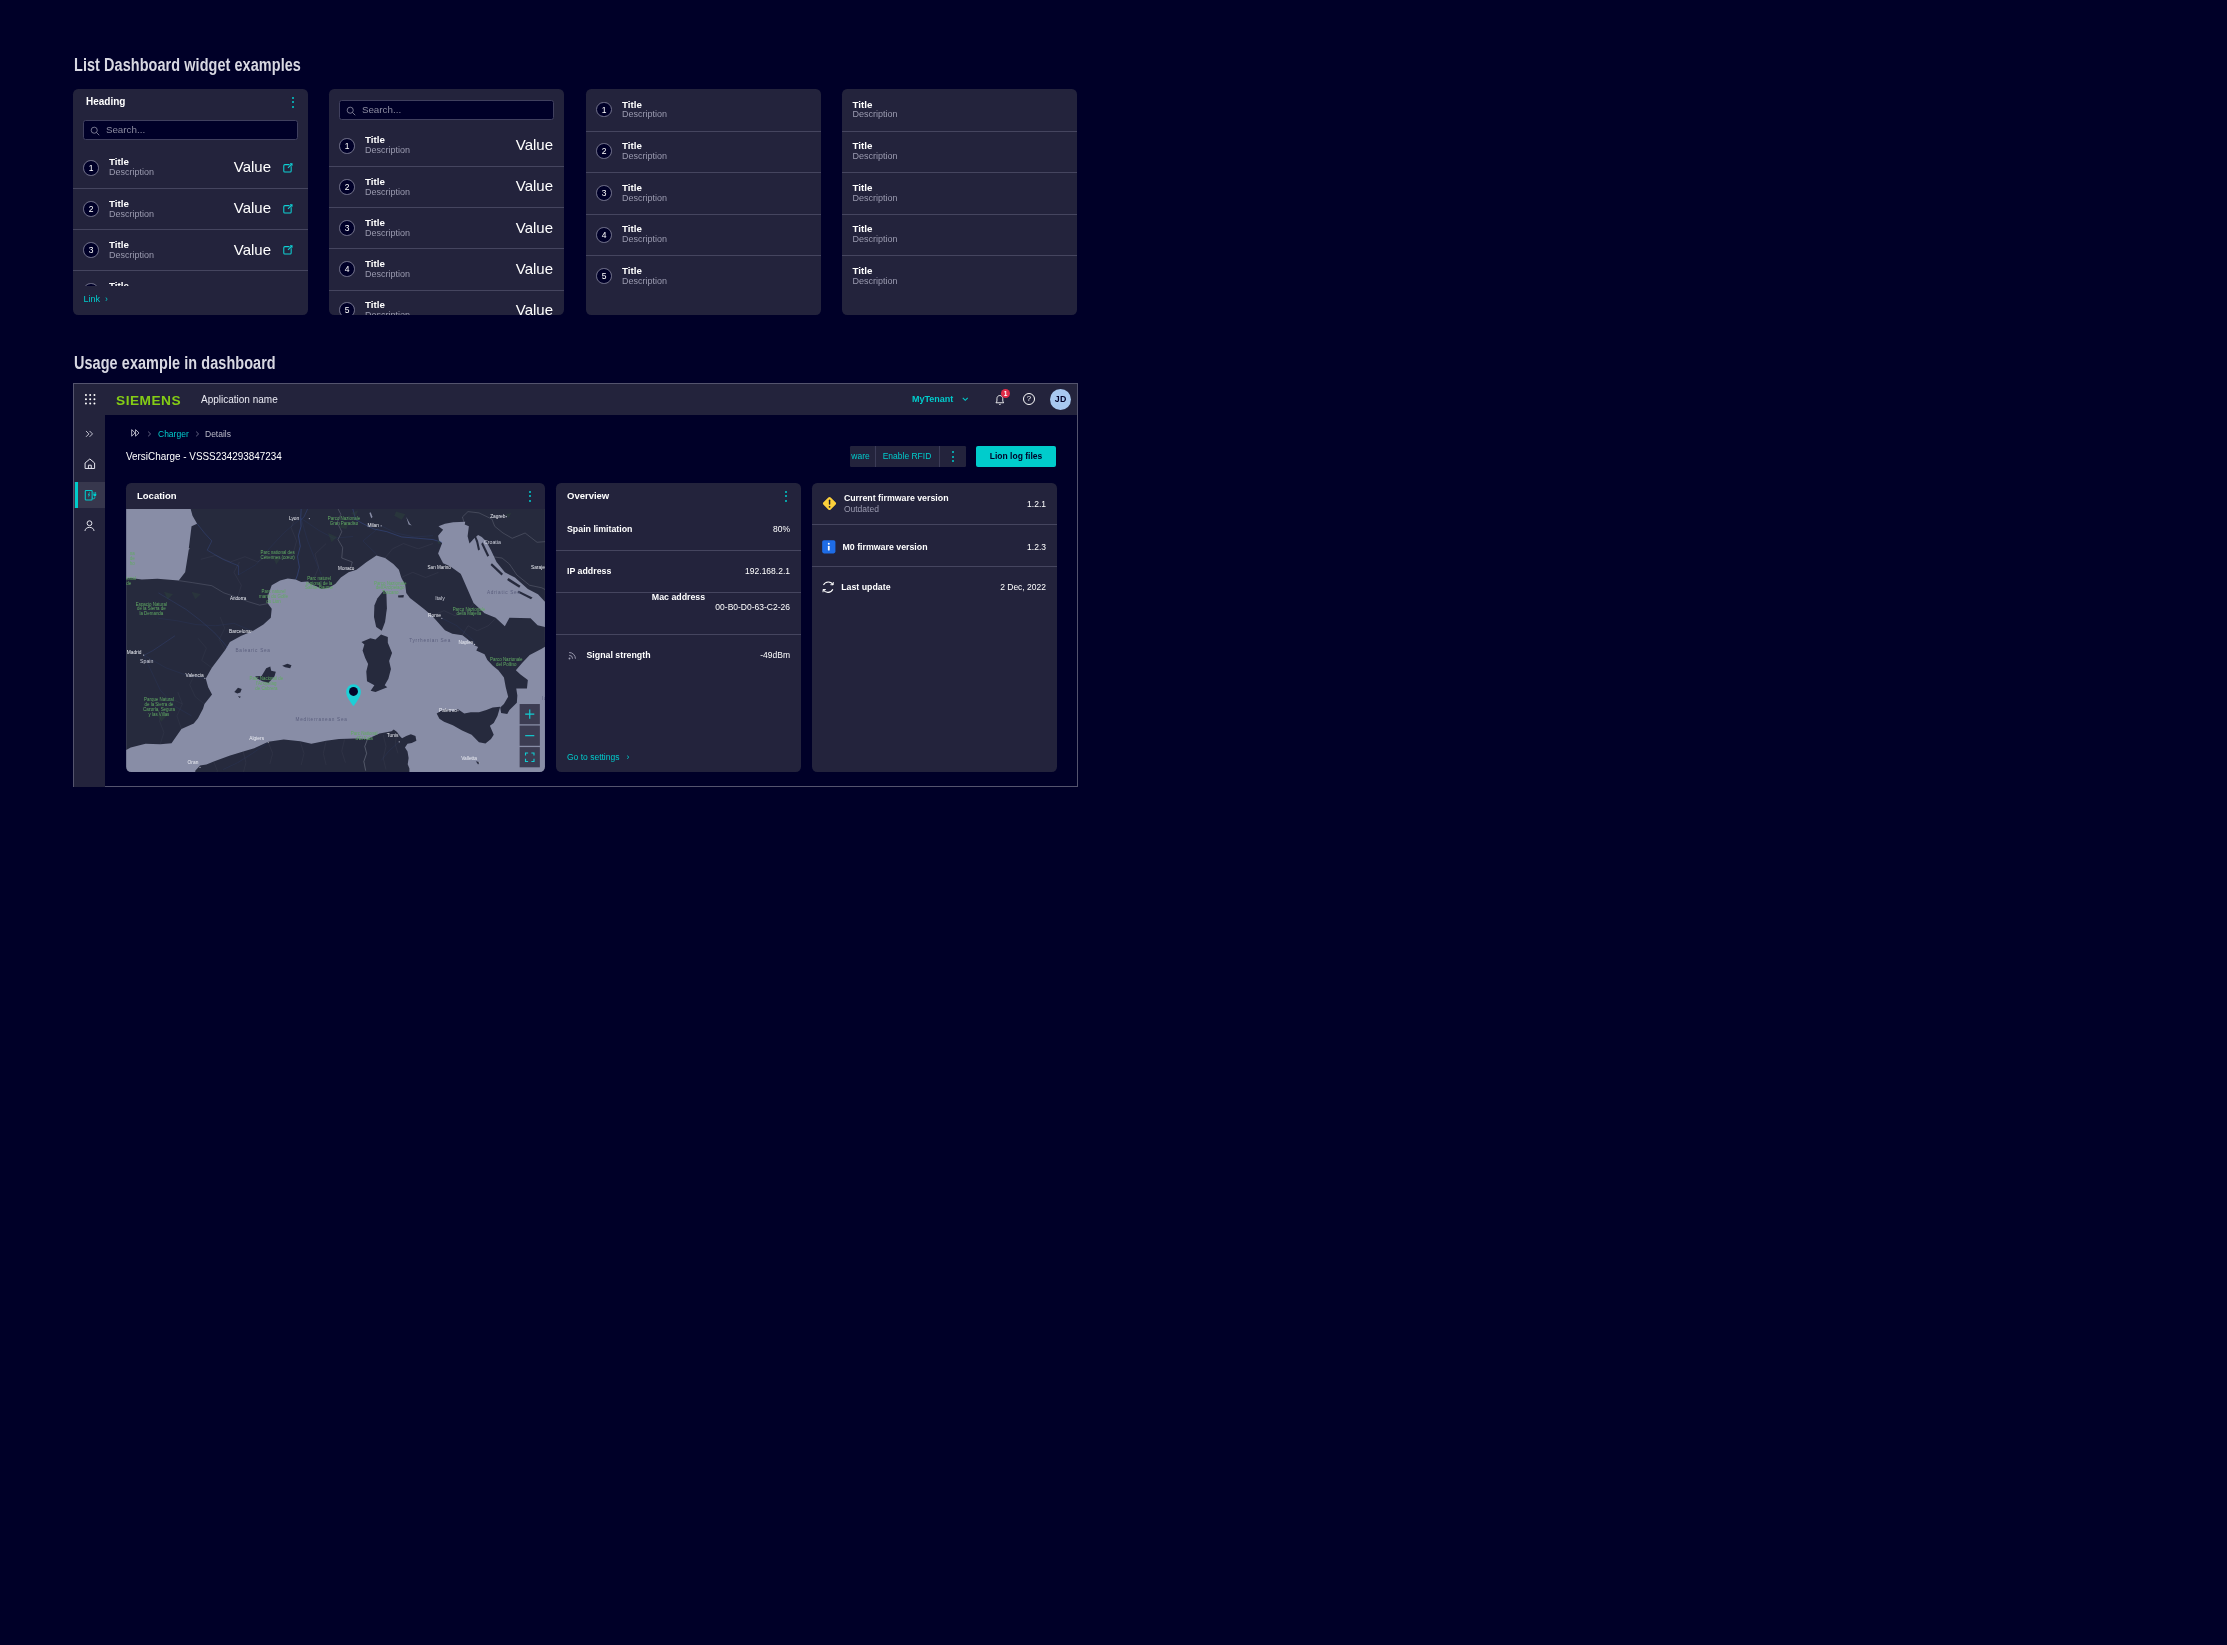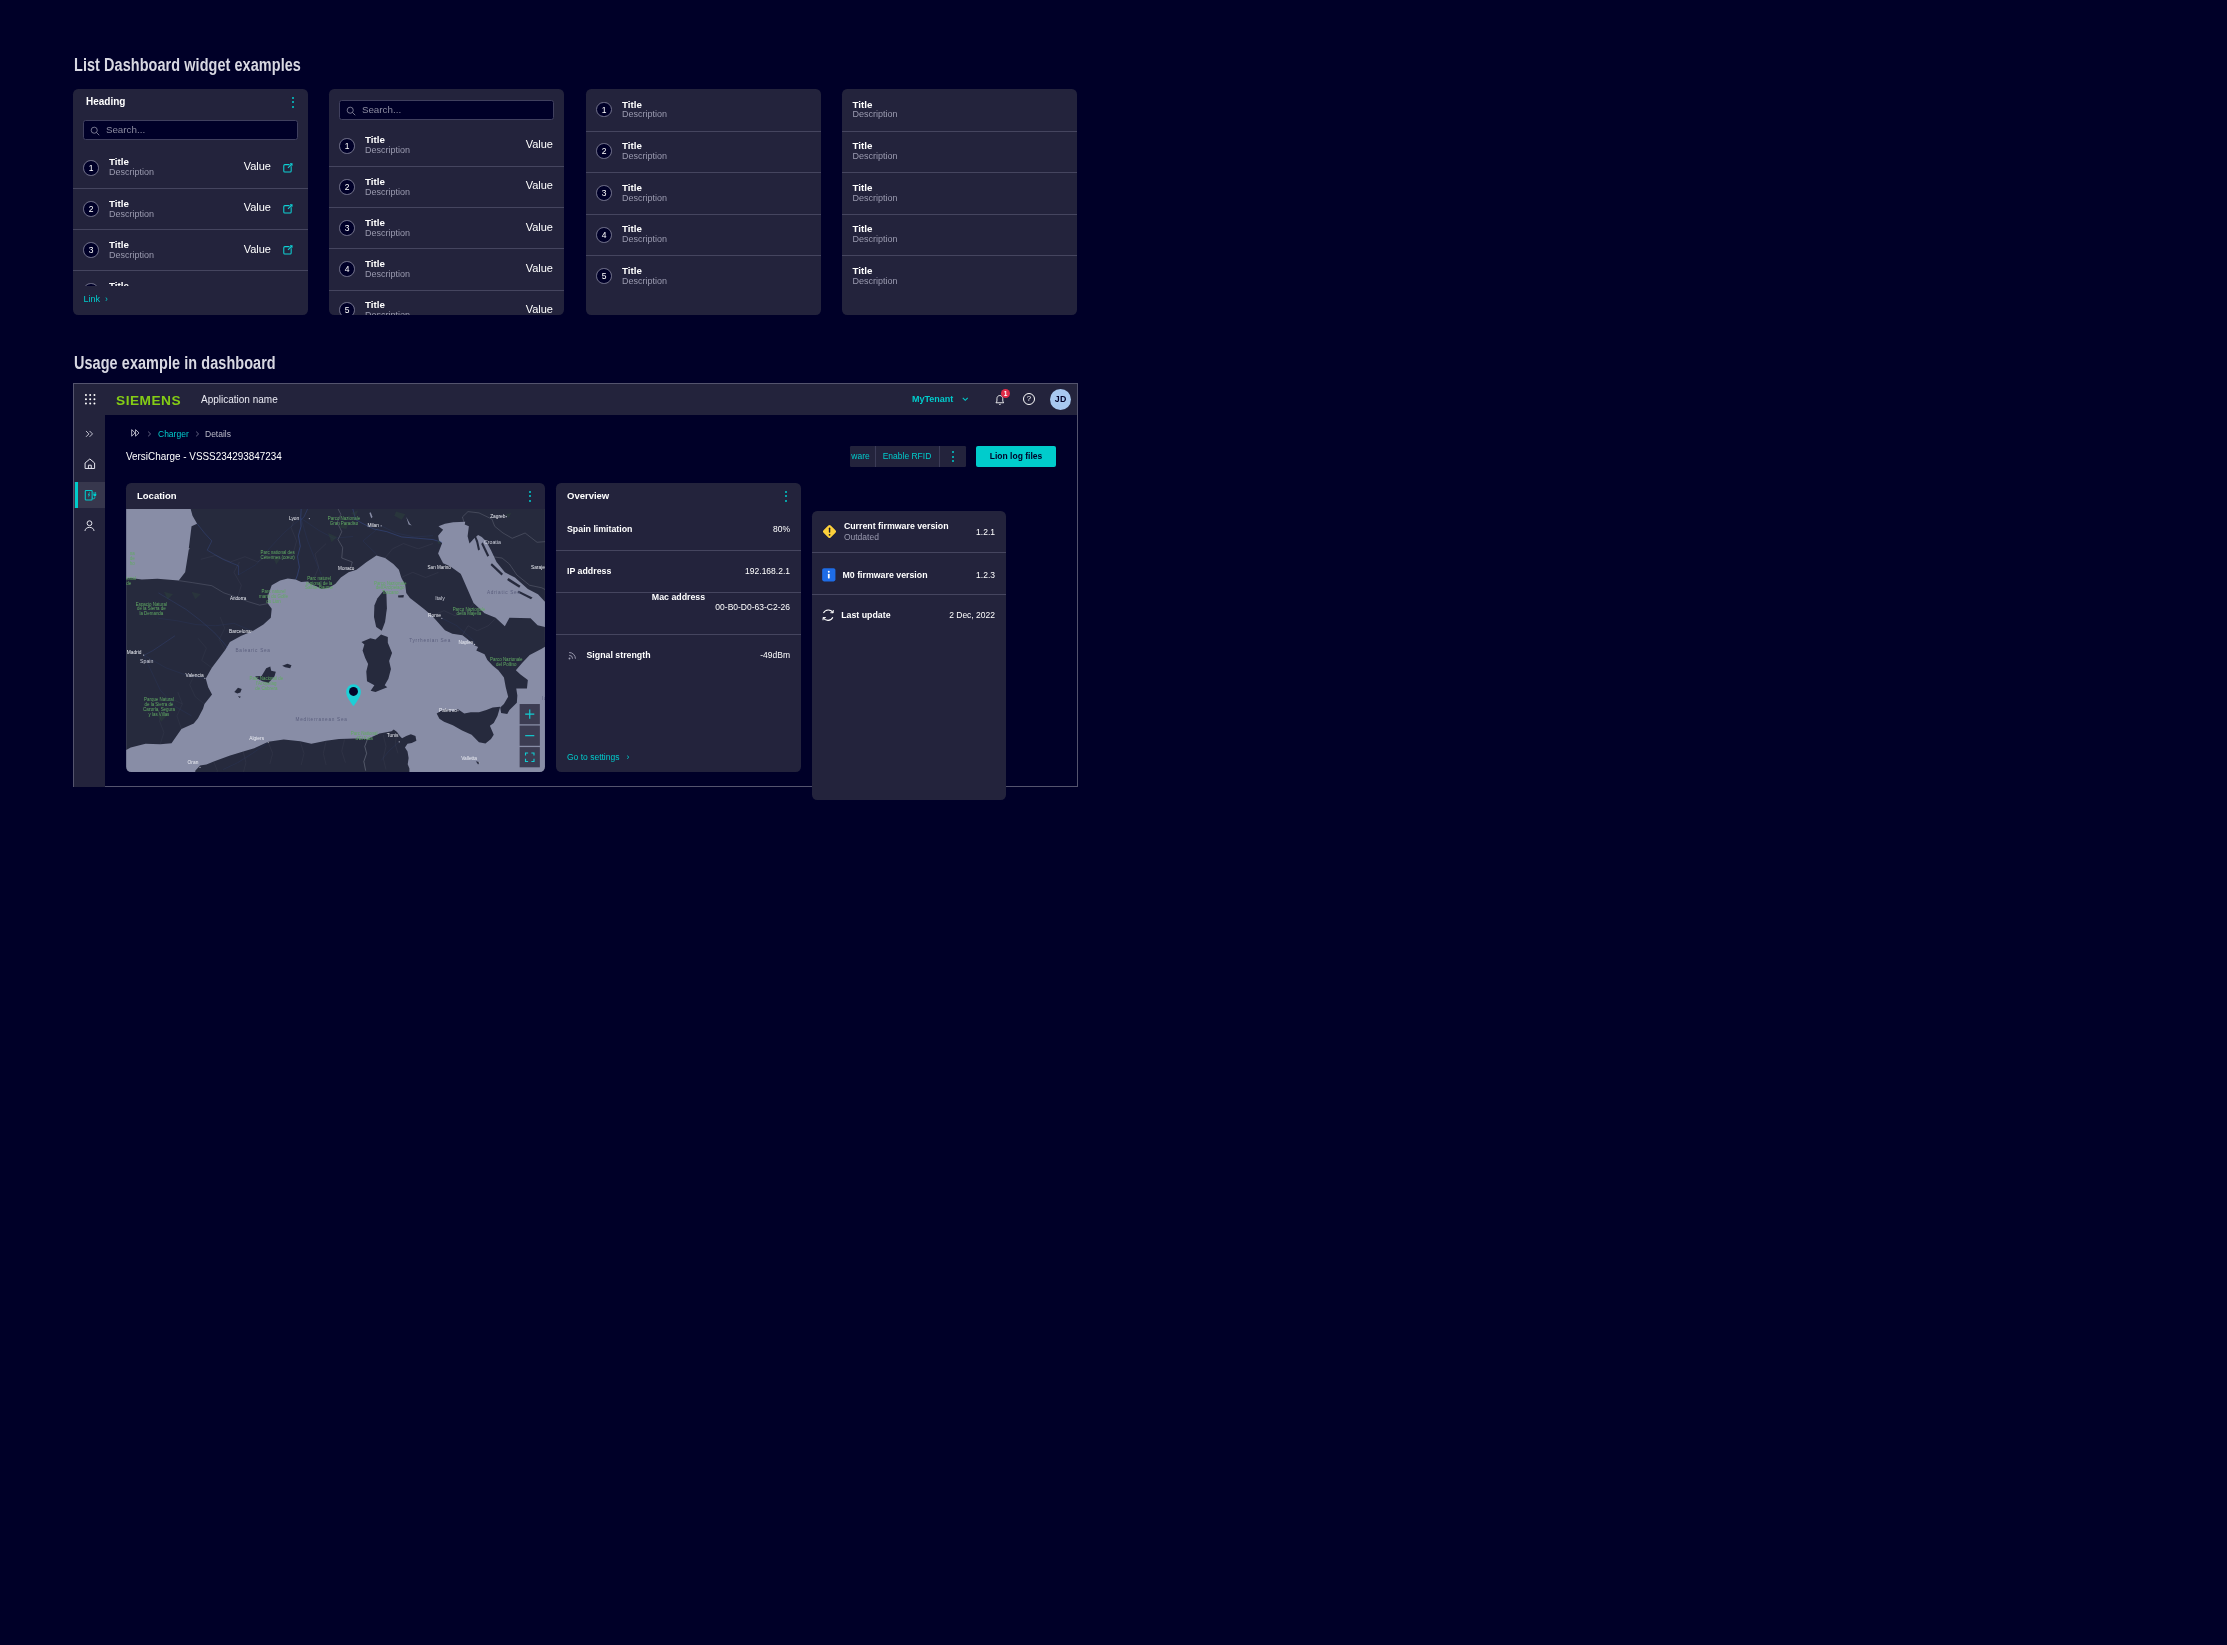--- a/index.html
+++ b/index.html
@@ -11,21 +11,21 @@
   .kebab { position:absolute; width:13px; height:13px; }
   .kebab i { position:absolute; left:5.5px; width:2.1px; height:2.1px; border-radius:50%; background:#00cccc; }
   .kebab i:nth-child(1){ top:1px; } .kebab i:nth-child(2){ top:5.5px; } .kebab i:nth-child(3){ top:10px; }
   .search { position:absolute; left:10.4px; width:215px; height:19.6px; background:#000028; border:0.7px solid #40405e; border-radius:2.6px; color:#8b8ba0; font-size:9.8px; line-height:18px; }
   .search svg { position:absolute; left:5.9px; top:4.6px; }
   .search span { position:absolute; left:21.5px; top:0; }
   .rline { position:absolute; left:0; width:100%; height:0.7px; background:#45455f; }
   .ncirc { position:absolute; left:10.4px; width:15.6px; height:15.6px; border-radius:50%; background:#000028; border:0.7px solid #73738c; color:#fff; font-size:8.5px; text-align:center; line-height:15.6px; }
   .rtitle { position:absolute; font-size:9.8px; font-weight:bold; color:#fff; line-height:11.7px; }
   .rdesc { position:absolute; font-size:9px; color:#9b9bb0; line-height:11px; }
-  .rval { position:absolute; font-size:11px; line-height:9.8px; color:#fff; }
+  .rval { position:absolute; font-size:15px; line-height:9.8px; color:#fff; }
   .linkrow { position:absolute; left:10.4px; color:#00cccc; font-size:9px; line-height:10.4px; }
   .ovrow { position:absolute; left:0; width:100%; height:42px; display:flex; align-items:center; padding:0 11px; }
   .ovl { font-size:8.8px; font-weight:bold; color:#fff; }
   .ovv { margin-left:auto; font-size:8.5px; color:#fff; }
   .fwrow { position:absolute; left:0; width:100%; display:flex; align-items:center; padding:0 11px 0 9px; }
   .fwtxt { display:flex; flex-direction:column; }
   .fwtxt b { font-size:8.8px; color:#fff; line-height:11px; }
   .fwtxt i { font-style:normal; font-size:8.5px; color:#9b9bb0; line-height:10.4px; }
 </style>
 </head>
@@ -435,21 +435,21 @@
           <path d="M3.4 8.2 A5.3 5.3 0 0 1 8.7 13.5" stroke="#9b9bb0" stroke-width="1.5"></path>
           <path d="M3.4 3.9 A9.6 9.6 0 0 1 13 13.5" stroke="#9b9bb0" stroke-width="1.5"></path>
           <circle cx="3.9" cy="13" r="1.5" fill="#9b9bb0"></circle>
         </svg>
       <span class="ovl">Signal strength</span>
         <span class="ovv">-49dBm</span>
       </div>
     <div class="abs" style="left:11px; top:269px; font-size:8.5px; color:#00cccc;">Go to settings&nbsp;&nbsp;&nbsp;<span style="font-size:8.5px;">›</span></div>
   </div>
 
-  <div class="card" style="left:738px; top:99px; width:194px; height:289px;margin-top:28px;">
+  <div class="card" style="left:738px; top:99px; width:245px; height:289px;">
     <div class="fwrow" style="top:0px; height:41px;">
       <svg style="flex:none; margin-right:5.9px;" width="17" height="17" viewBox="0 0 26 26">
           <rect x="5.2" y="5.2" width="15.6" height="15.6" rx="2.6" transform="rotate(45 13 13)" fill="#fcd03b"></rect>
           <rect x="12" y="6.8" width="2.2" height="8.2" rx="1.1" fill="#1a1a2e"></rect>
           <circle cx="13.1" cy="18" r="1.35" fill="#1a1a2e"></circle>
         </svg>
       <span class="fwtxt">
           <b>Current firmware version</b>
           <i>Outdated</i>
         </span>

